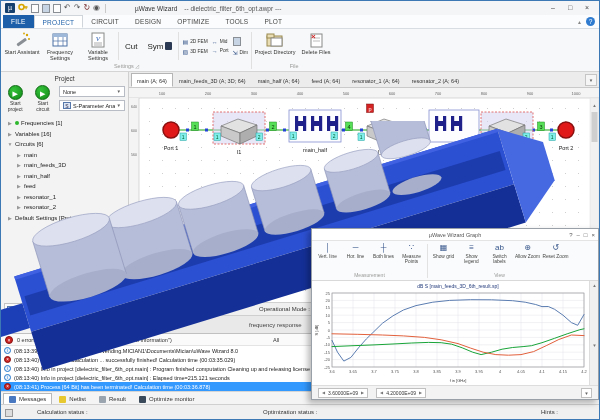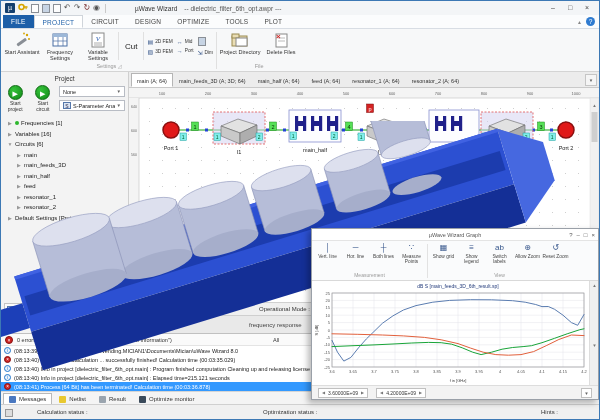--- a/index.html
+++ b/index.html
@@ -190,20 +190,24 @@
             <rect x="2" y="1" width="12" height="14" fill="#fff" stroke="#888"></rect>
             <text x="8" y="9" font-size="7" text-anchor="middle" fill="#2a5db0" font-family="Liberation Serif,serif" font-style="italic">V</text>
             <line x1="4" y1="11" x2="12" y2="11" stroke="#999" stroke-width="0.8"></line>
             <line x1="4" y1="13" x2="12" y2="13" stroke="#999" stroke-width="0.8"></line>
           </svg>
         <span>Variable Settings</span>
       </div>
       <div class="rsep"></div>
       <div class="rtext">
           <span>Cut</span>
+        </div>
+      <div class="rtext">
+          <span>Sym</span>
+          <span class="sym-chip"></span>
         </div>
       <div class="rsep"></div>
       <div class="rcol">
         <div class="rsmall">
             <span class="mini">▤</span>
             <span>2D FEM</span>
           </div>
         <div class="rsmall">
             <span class="mini">▧</span>
             <span>3D FEM</span>

